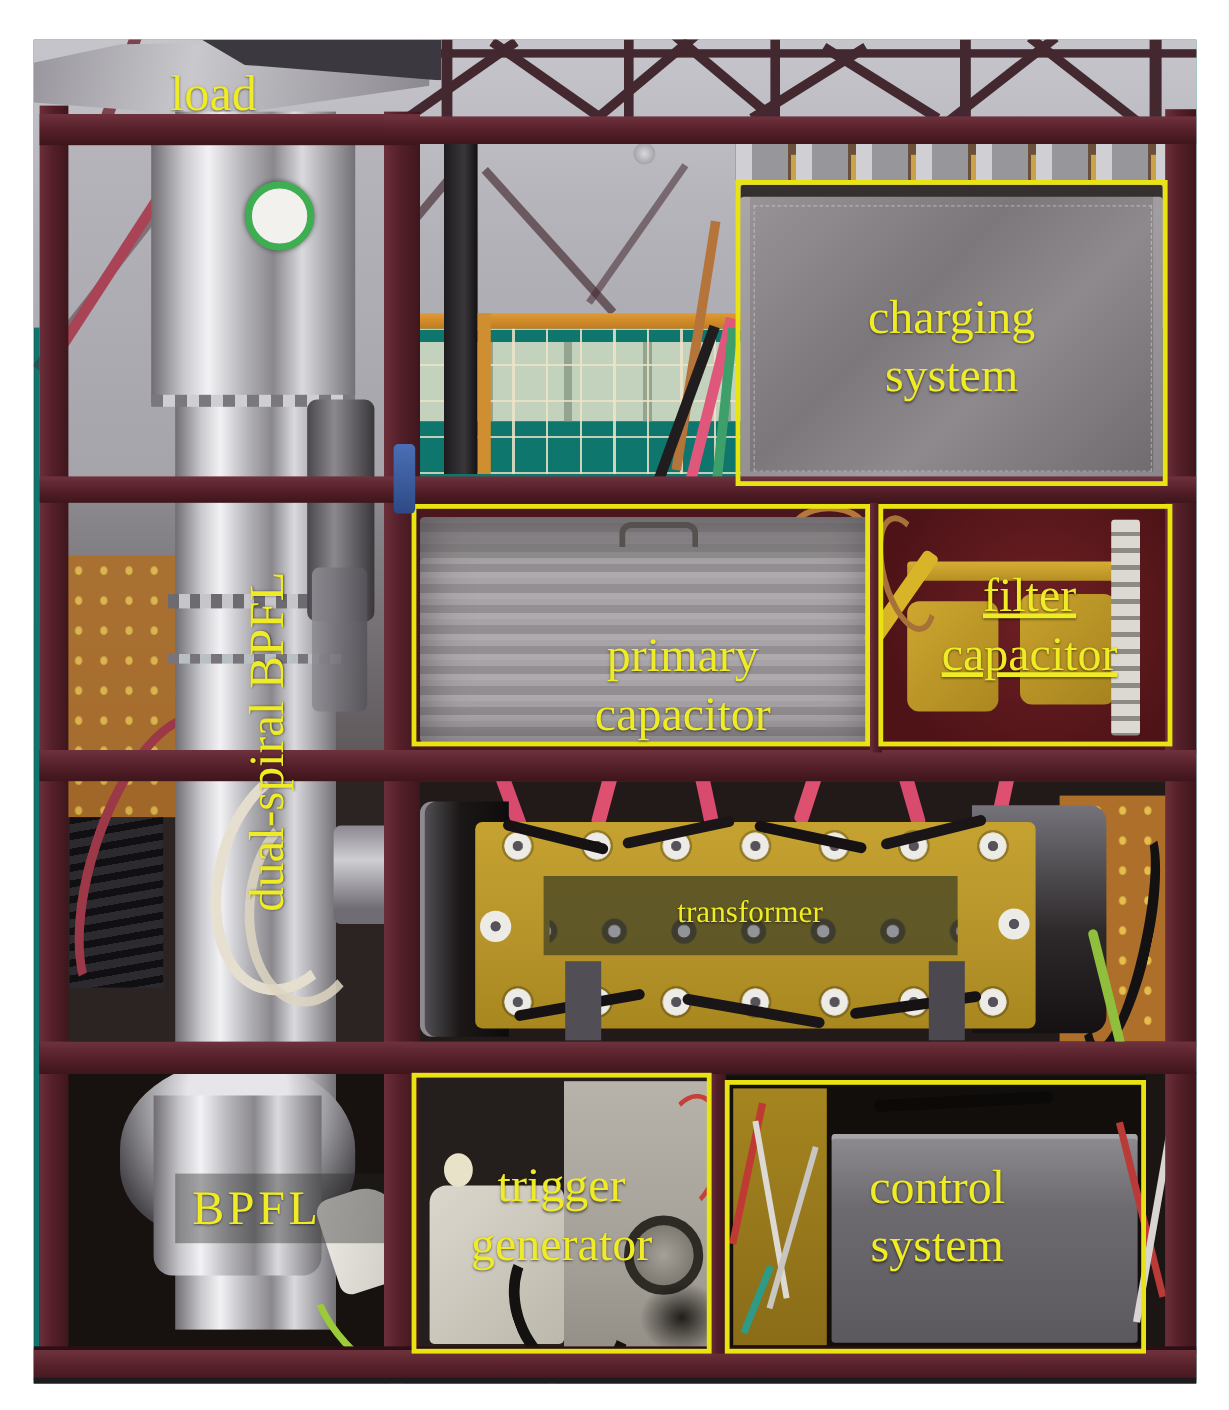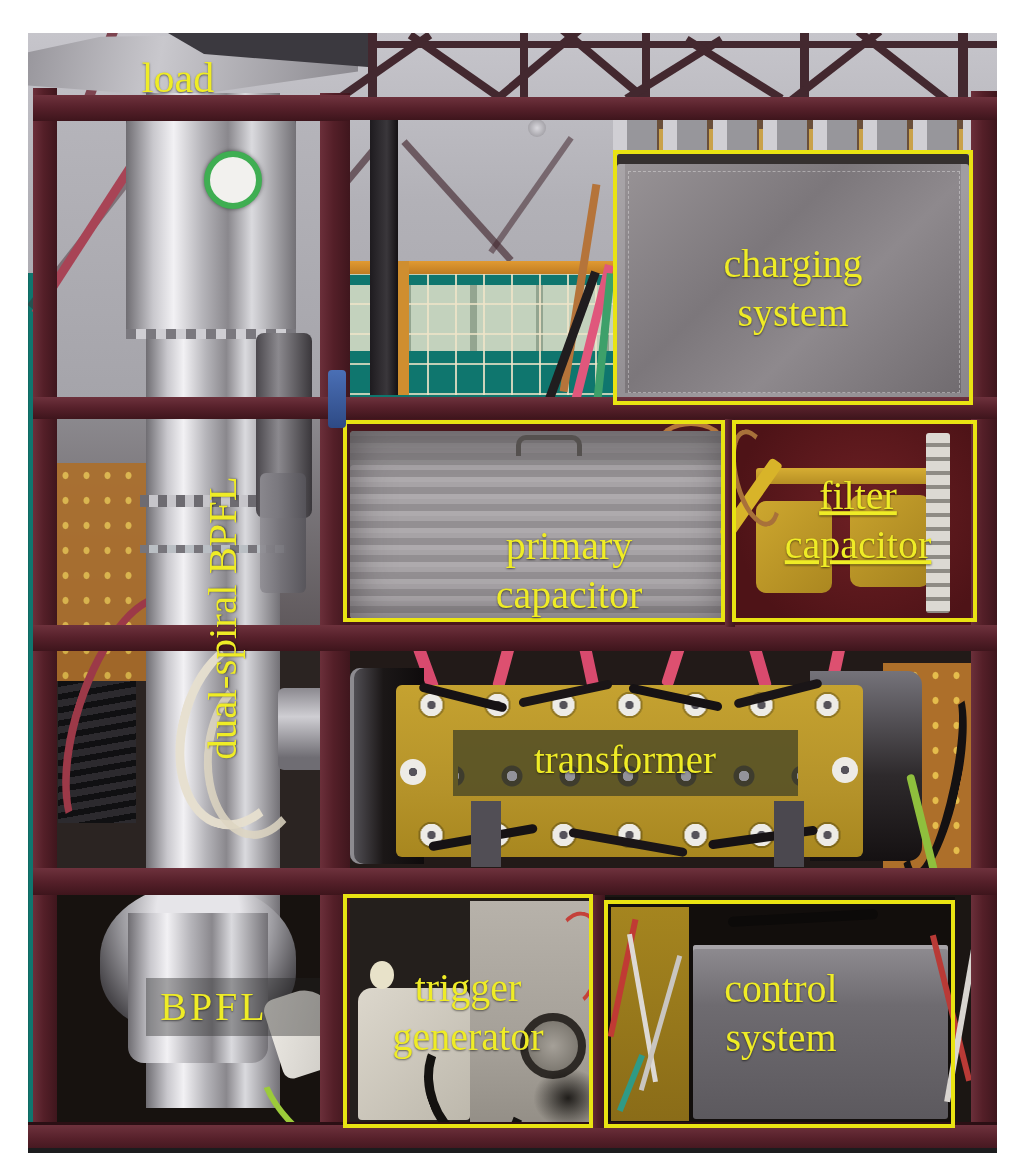--- a/index.html
+++ b/index.html
@@ -207,20 +207,20 @@
   <div class="abox" style="left:315px;top:861px;width:242px;height:226px;"></div>
   <div class="abox" style="left:576px;top:867px;width:343px;height:220px;"></div>
 
   <div class="lbl" style="left:150px;top:46px;font-size:42px;">load</div>
   <div class="lbl" style="left:765px;top:256px;">charging
 system</div>
   <div class="lbl" style="left:541px;top:490px;margin-top:48px;">primary
 capacitor</div>
   <div class="lbl" style="left:830px;top:488px;text-decoration:underline;">filter
 capacitor</div>
-  <div class="lbl" style="left:597px;top:727px;font-size:39px;">transformer</div>
+  <div class="lbl" style="left:597px;top:727px;font-size:26px;">transformer</div>
   <div class="lbl" style="left:440px;top:980px;">trigger
 generator</div>
   <div class="lbl" style="left:753px;top:981px;">control
 system</div>
   <div class="lbl" style="left:194px;top:585px;transform:translate(-50%,-50%) rotate(-90deg);white-space:nowrap;font-size:41px;">dual-spiral BPFL</div>
   <div class="lbl" style="left:186px;top:974px;letter-spacing:3px;">BPFL</div>
 </div>
 
 </body></html>

